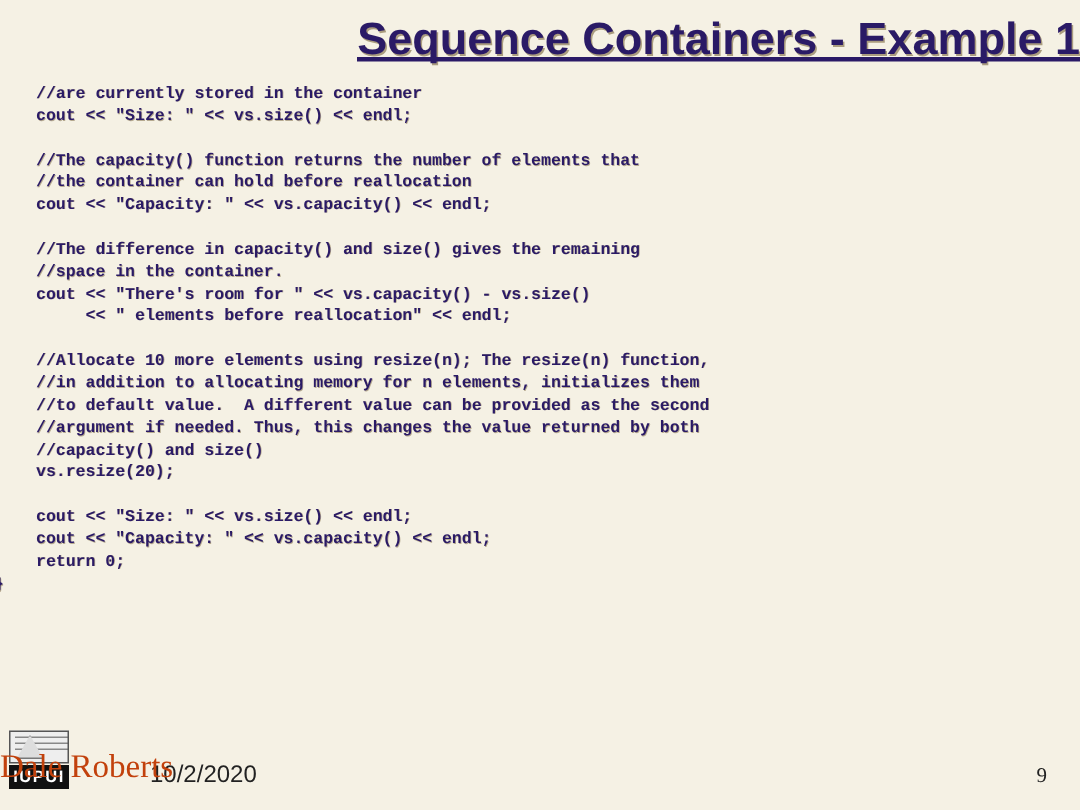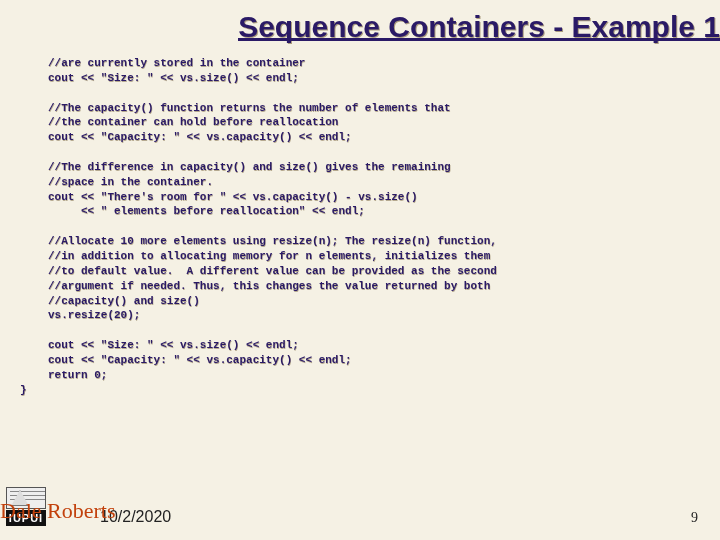--- a/index.html
+++ b/index.html
@@ -30,21 +30,21 @@
     height:3px;
     background:#2a1a66;
   }
   .code {
     font-family: "Courier New", Courier, monospace;
     font-weight:bold;
     font-size:11px;
     line-height:1.35;
     color:#2a1a66;
     white-space:pre;
-    padding: 12px 28px 0 48px;
+    padding: 12px 28px 0 24px;
     text-shadow: 0.5px 0.5px 0 rgba(120,100,60,0.5);
   }
   .footer {
     position:absolute;
     left:0; right:0; bottom:10px;
     height:32px;
   }
   .date {
     position:absolute; left:100px; bottom:4px;
     font-family: Arial, sans-serif;

